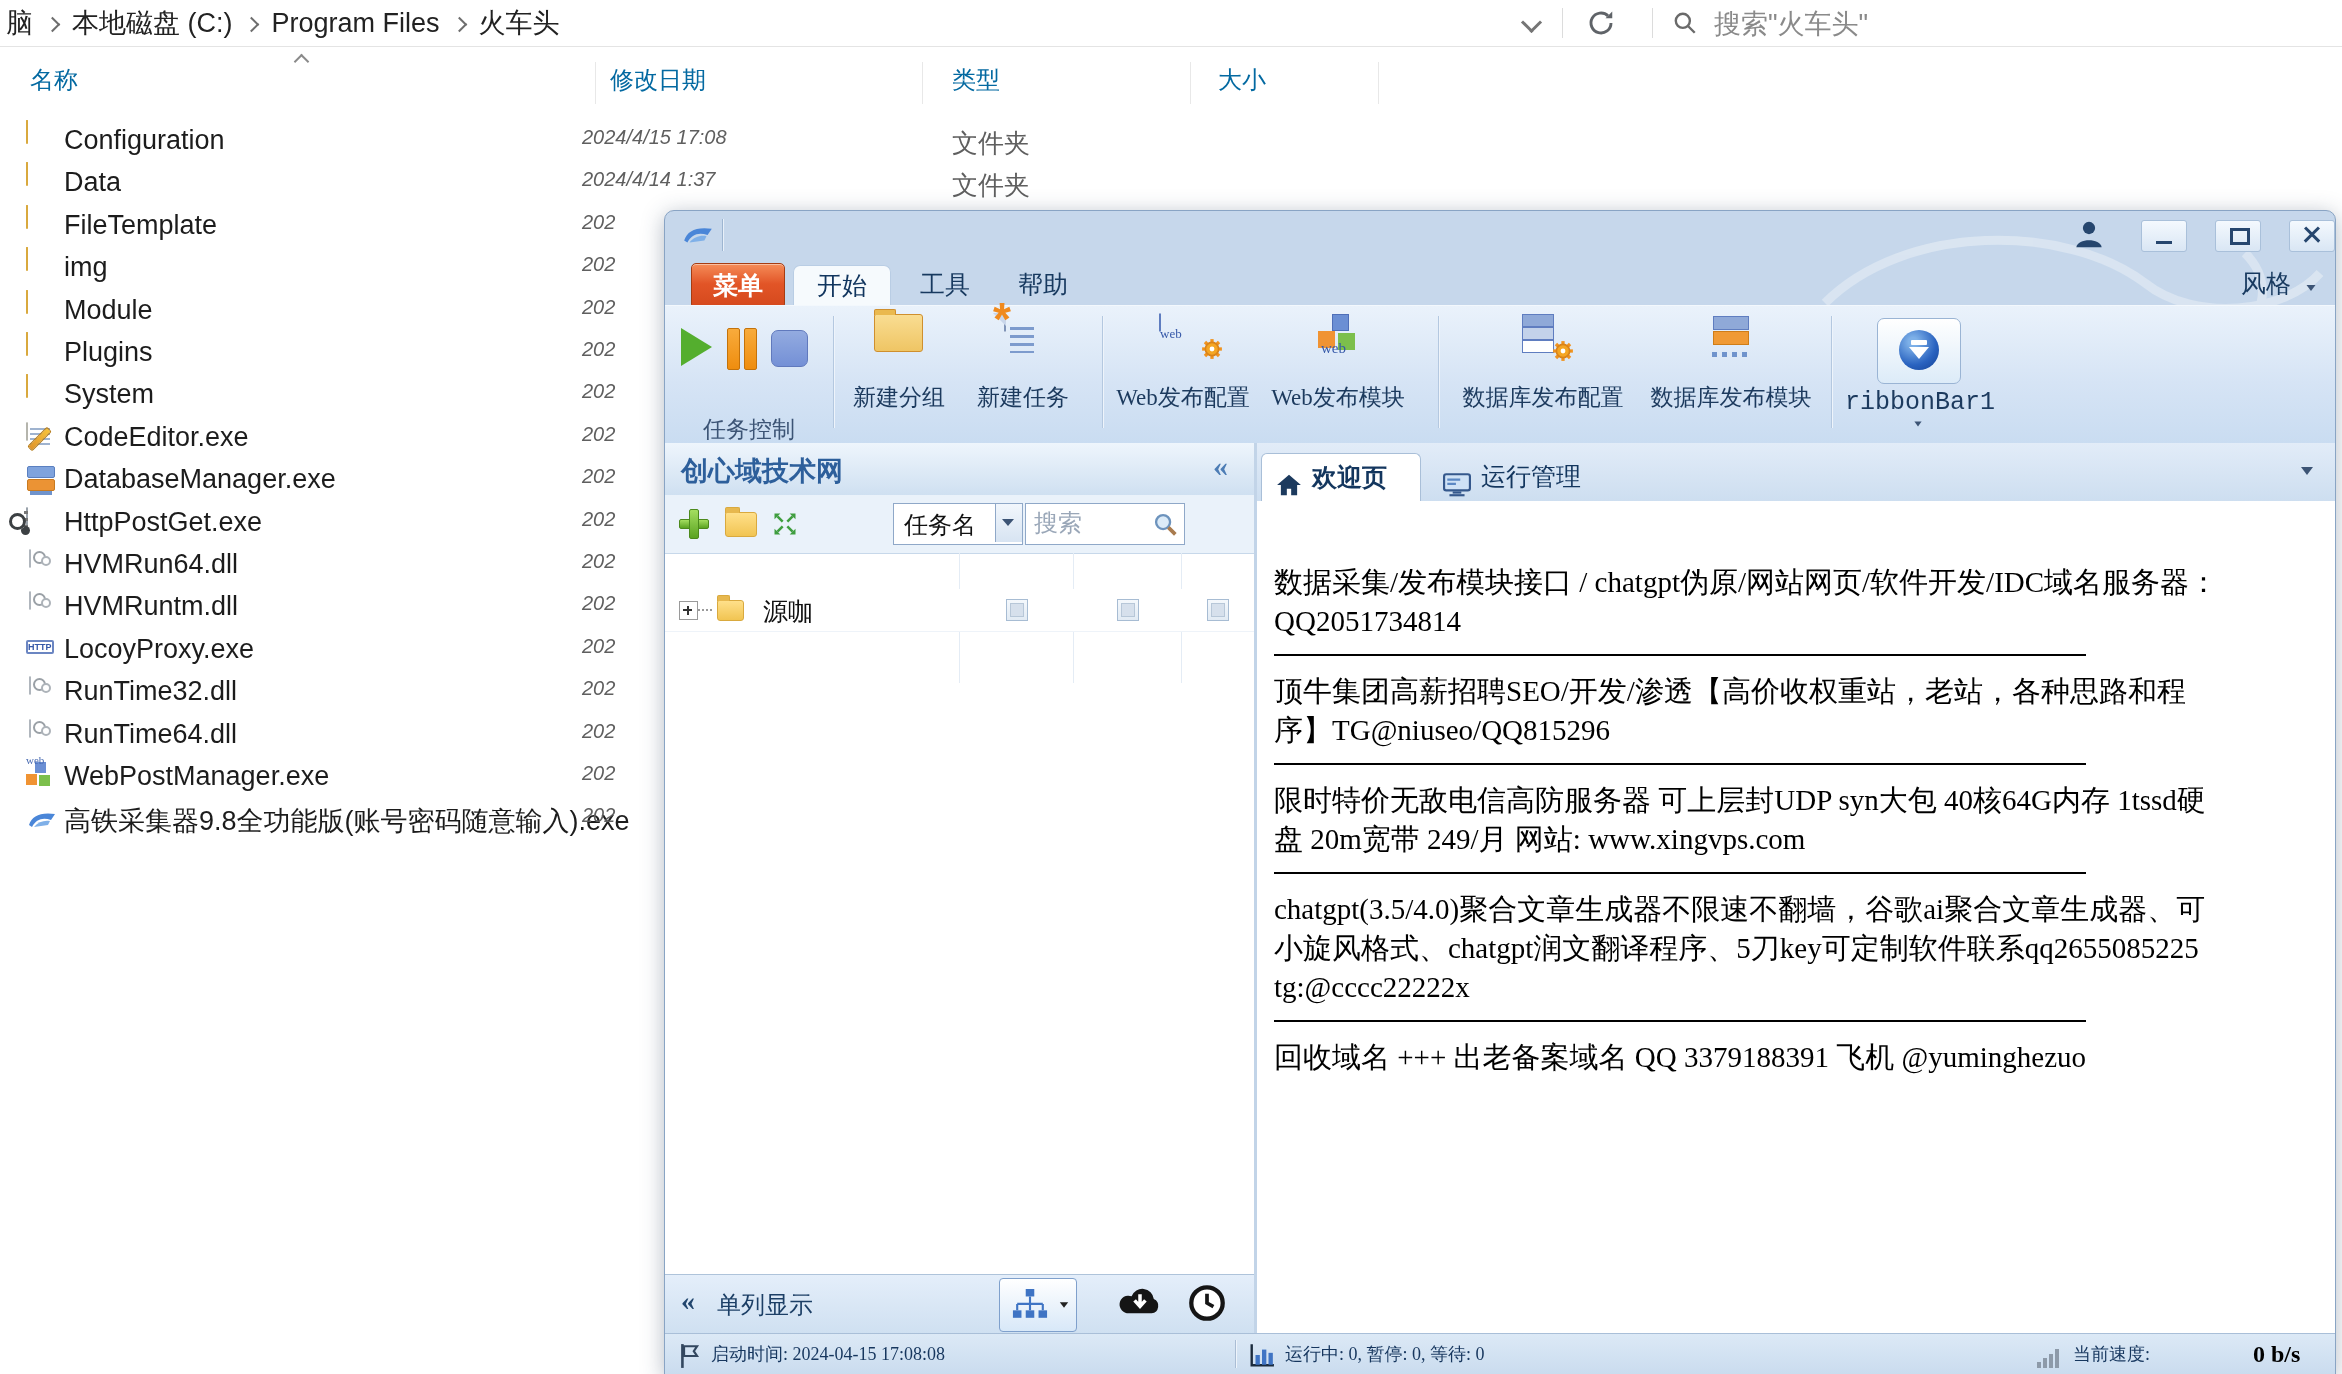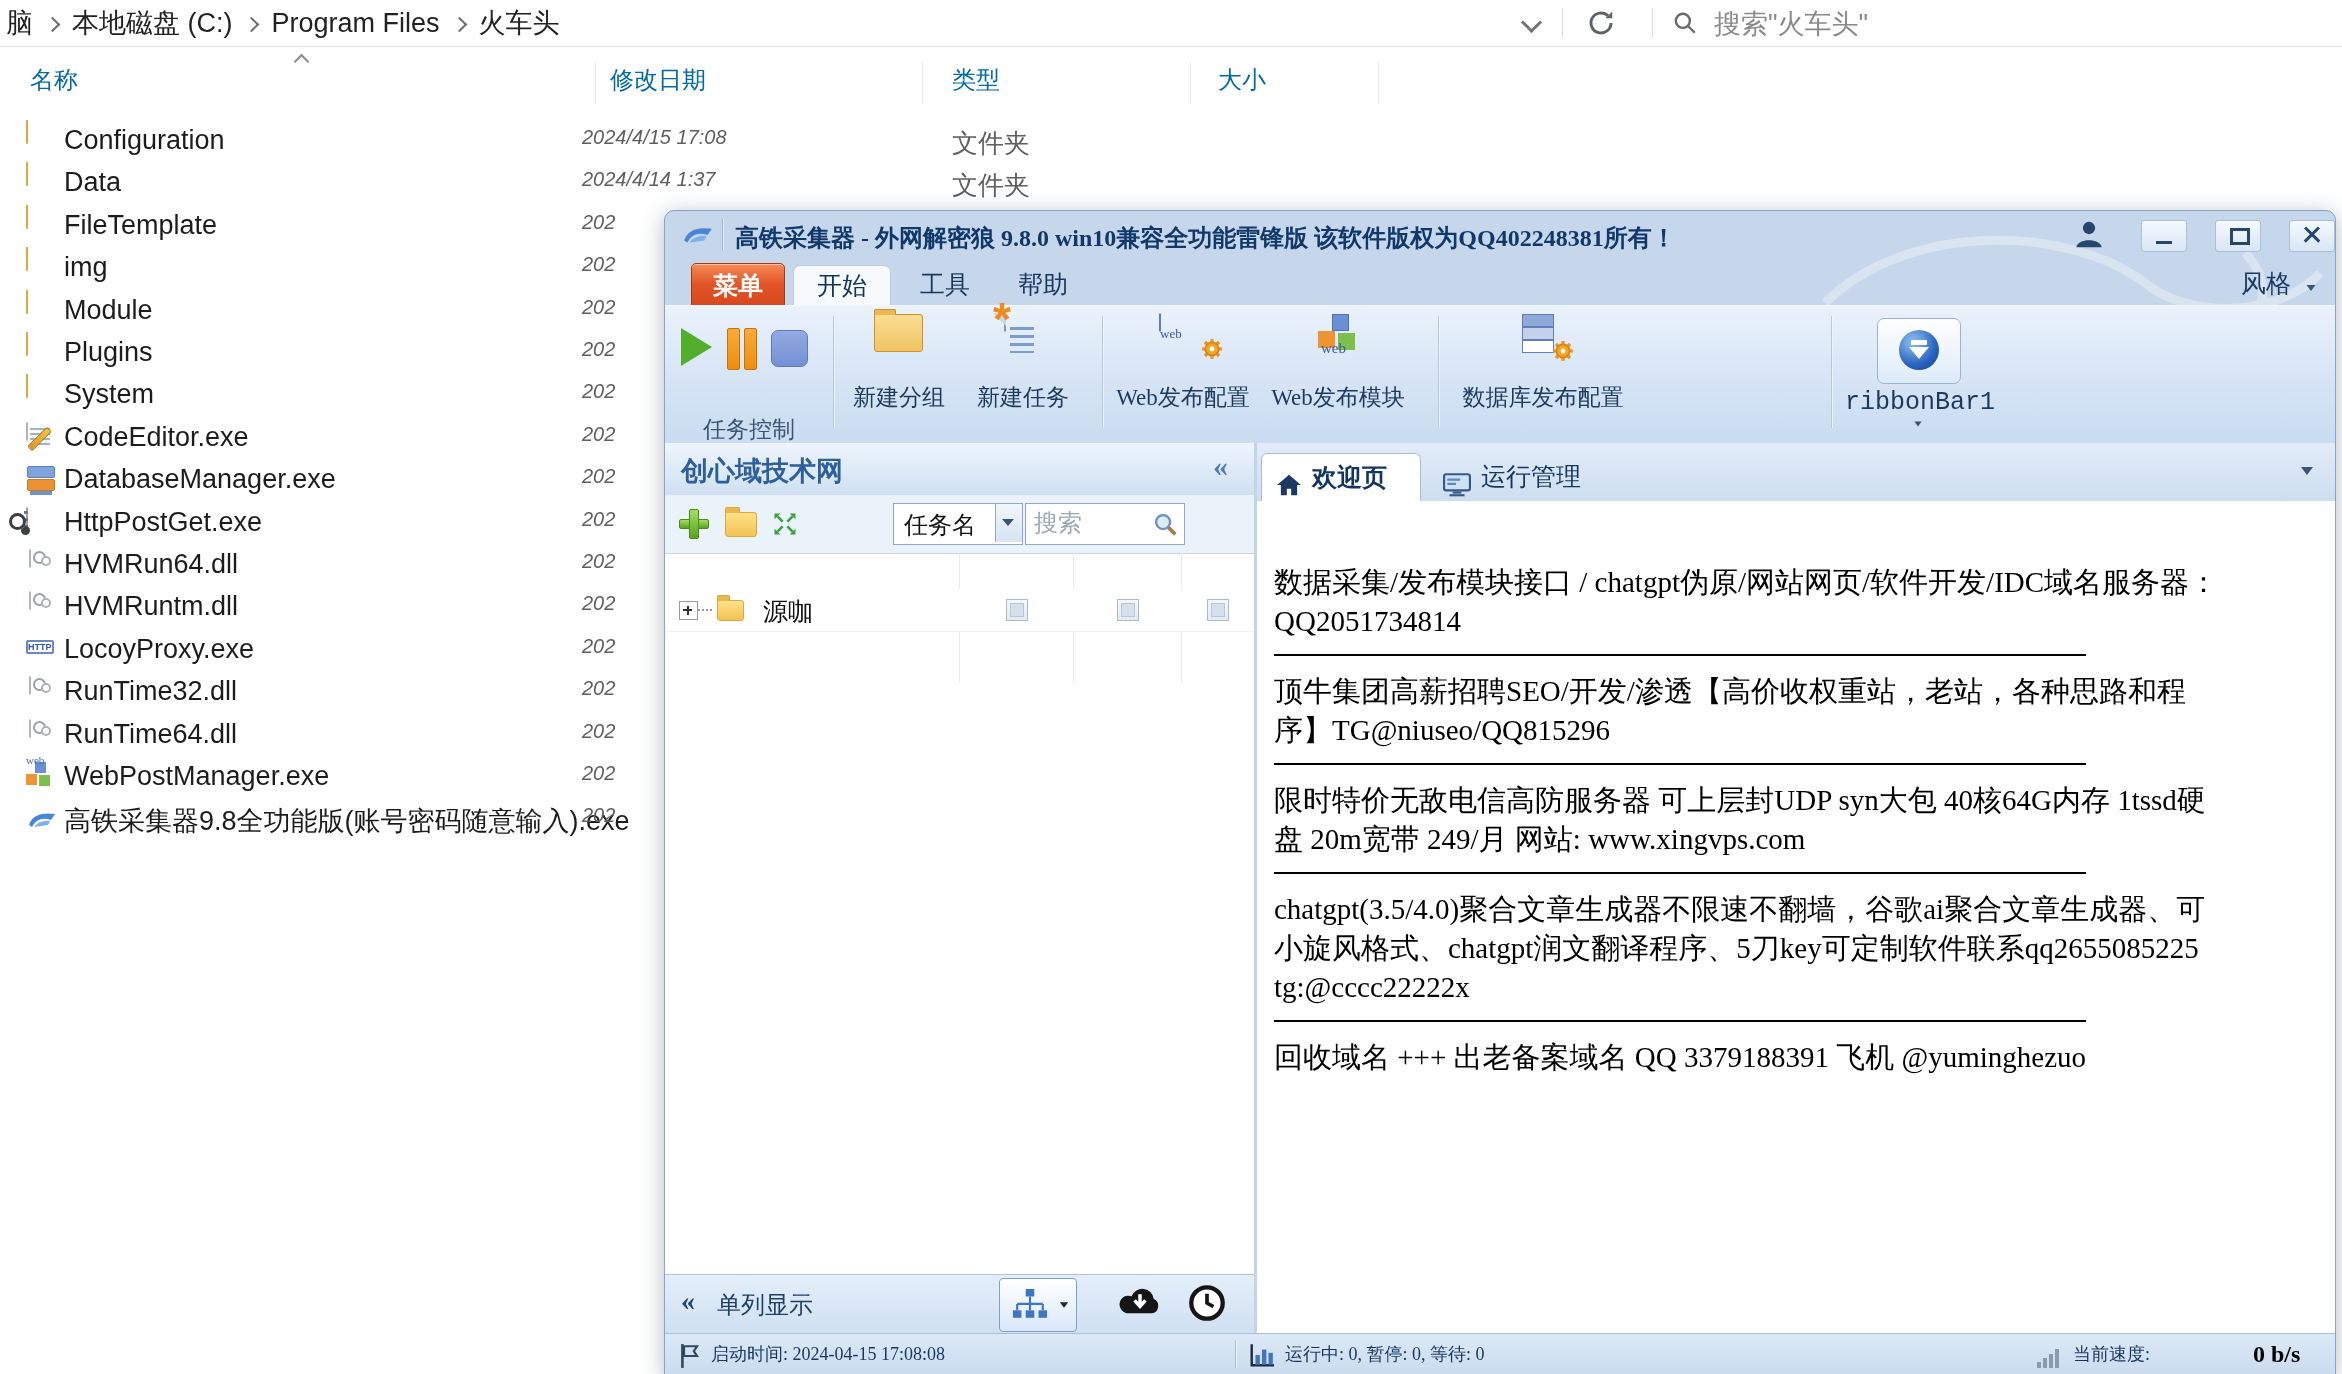--- a/index.html
+++ b/index.html
@@ -320,21 +320,20 @@
     </svg>
 
     <div class="titlebar">
       <span class="abs" style="left:16px;top:10px">
         <svg width="34" height="26" viewBox="0 0 32 24">
             <path d="M3 18 C6 9 14 5 29 7 L25 13 C17 10 10 12 6 20 Z" fill="#4a86d8"></path>
             <path d="M8 20 C12 15 18 13 24 14 L22 18 Z" fill="#7fb0e8"></path>
           </svg>
       </span>
       <span class="tb-sep"></span>
-      <span class="app-title">高铁采集器 - 外网解密狼 9.8.0 win10兼容全功能雷锋版  该软件版权为QQ402248381所有！</span>
       <span class="personbtn" style="left:1404px">
         <svg width="40" height="32" viewBox="0 0 24 24">
             <circle cx="12" cy="7.5" r="4.6" fill="#26466e"></circle>
             <path d="M2.5 22 c1-7 18-7 19 0 z" fill="#26466e"></path>
           </svg>
       </span>
       <span class="wbtn wbtn-min" style="left:1476px"></span>
       <span class="wbtn wbtn-max" style="left:1550px"></span>
       <span class="wbtn wbtn-close" style="left:1624px">
           <span></span>
@@ -404,20 +403,24 @@
                 <line x1="10" y1="1" x2="10" y2="19"></line>
                 <line x1="1" y1="10" x2="19" y2="10"></line>
                 <line x1="3.6" y1="3.6" x2="16.4" y2="16.4"></line>
                 <line x1="16.4" y1="3.6" x2="3.6" y2="16.4"></line>
               </g>
               <circle cx="10" cy="10" r="6" fill="#f5a623" stroke="#d9831a" stroke-width="1.5"></circle>
               <circle cx="10" cy="10" r="2.2" fill="#fff"></circle>
             </svg>
         </span>
         <div class="rlabel" style="left:0;width:166px">数据库发布配置</div>
+      </div>
+      <div class="abs" style="left:983px;top:0;width:166px;height:136px">
+        <span class="rbtn-ic r-db2" style="left:63px"><i></i><i></i></span>
+        <div class="rlabel" style="left:0;width:166px">数据库发布模块</div>
       </div>
       <span class="rsep" style="left:1166px"></span>
 
       <div class="rb1-frame">
         <span class="globe"></span>
       </div>
       <div class="rlabel" style="left:1180px;width:146px;top:82px;font-family:'Liberation Mono','DejaVu Sans Mono',monospace;font-size:25px">ribbonBar1</div>
       <i class="tri-down" style="position:absolute;left:1247px;top:114px;transform:scale(.6)"></i>
     </div>
 

